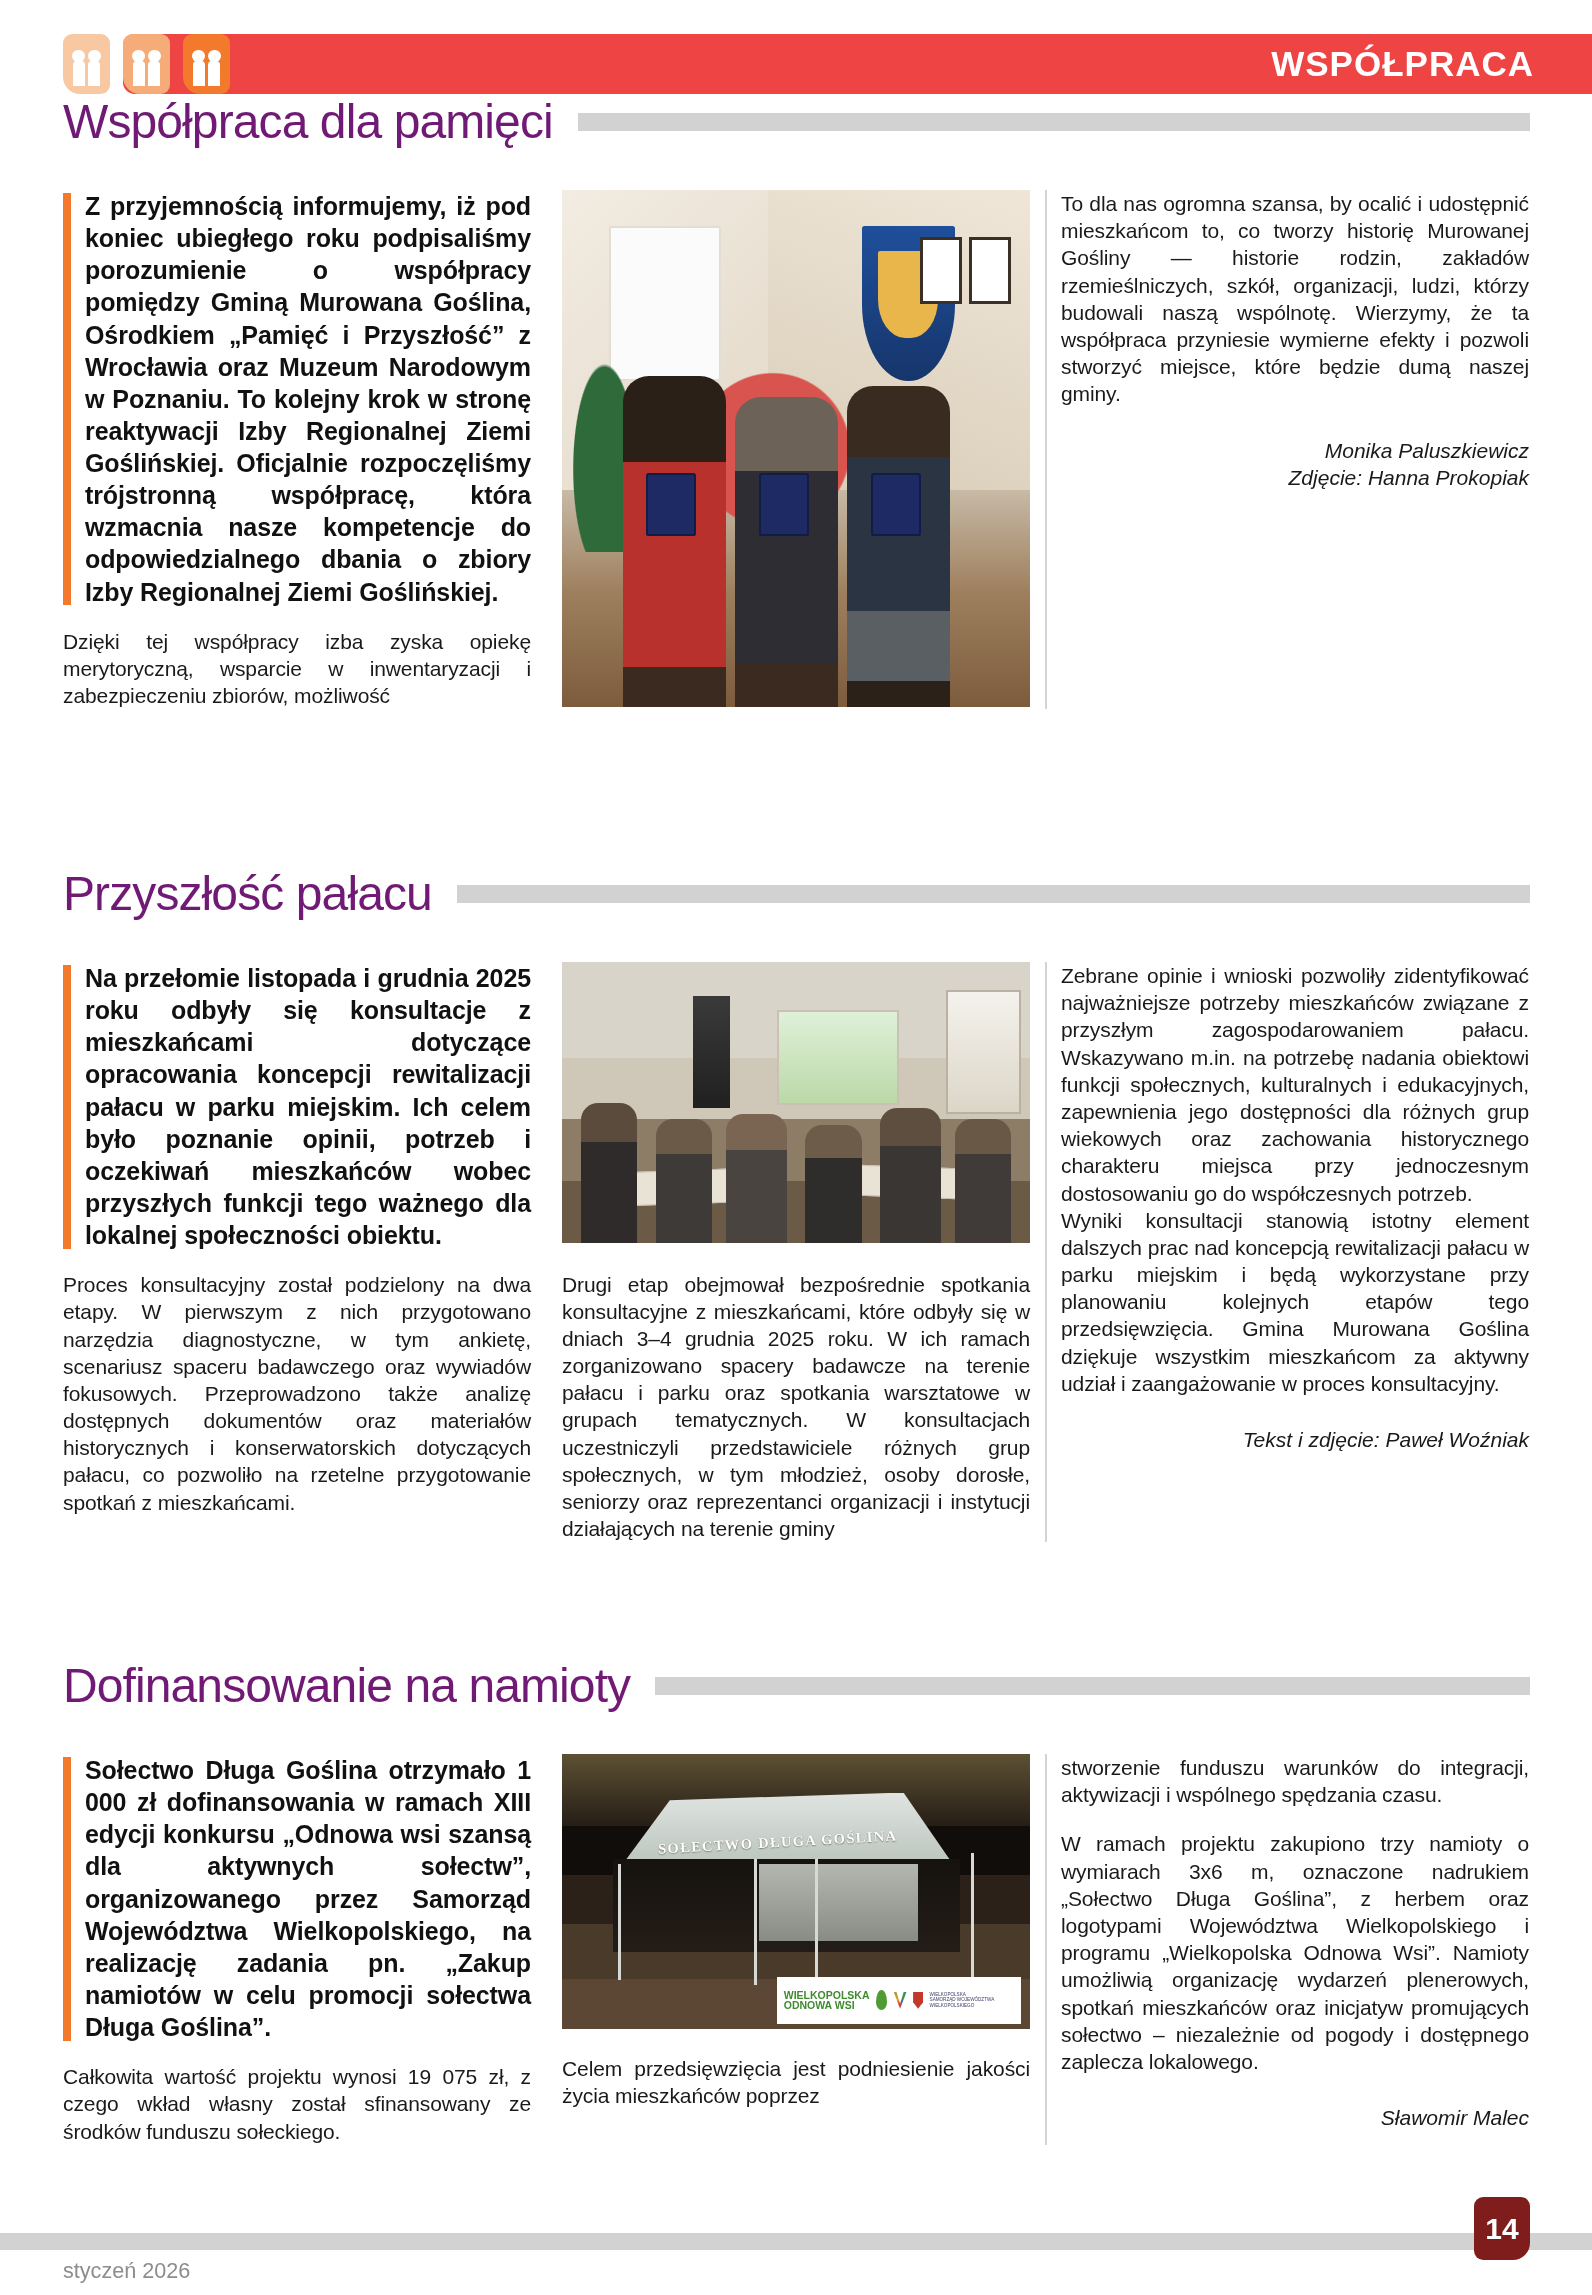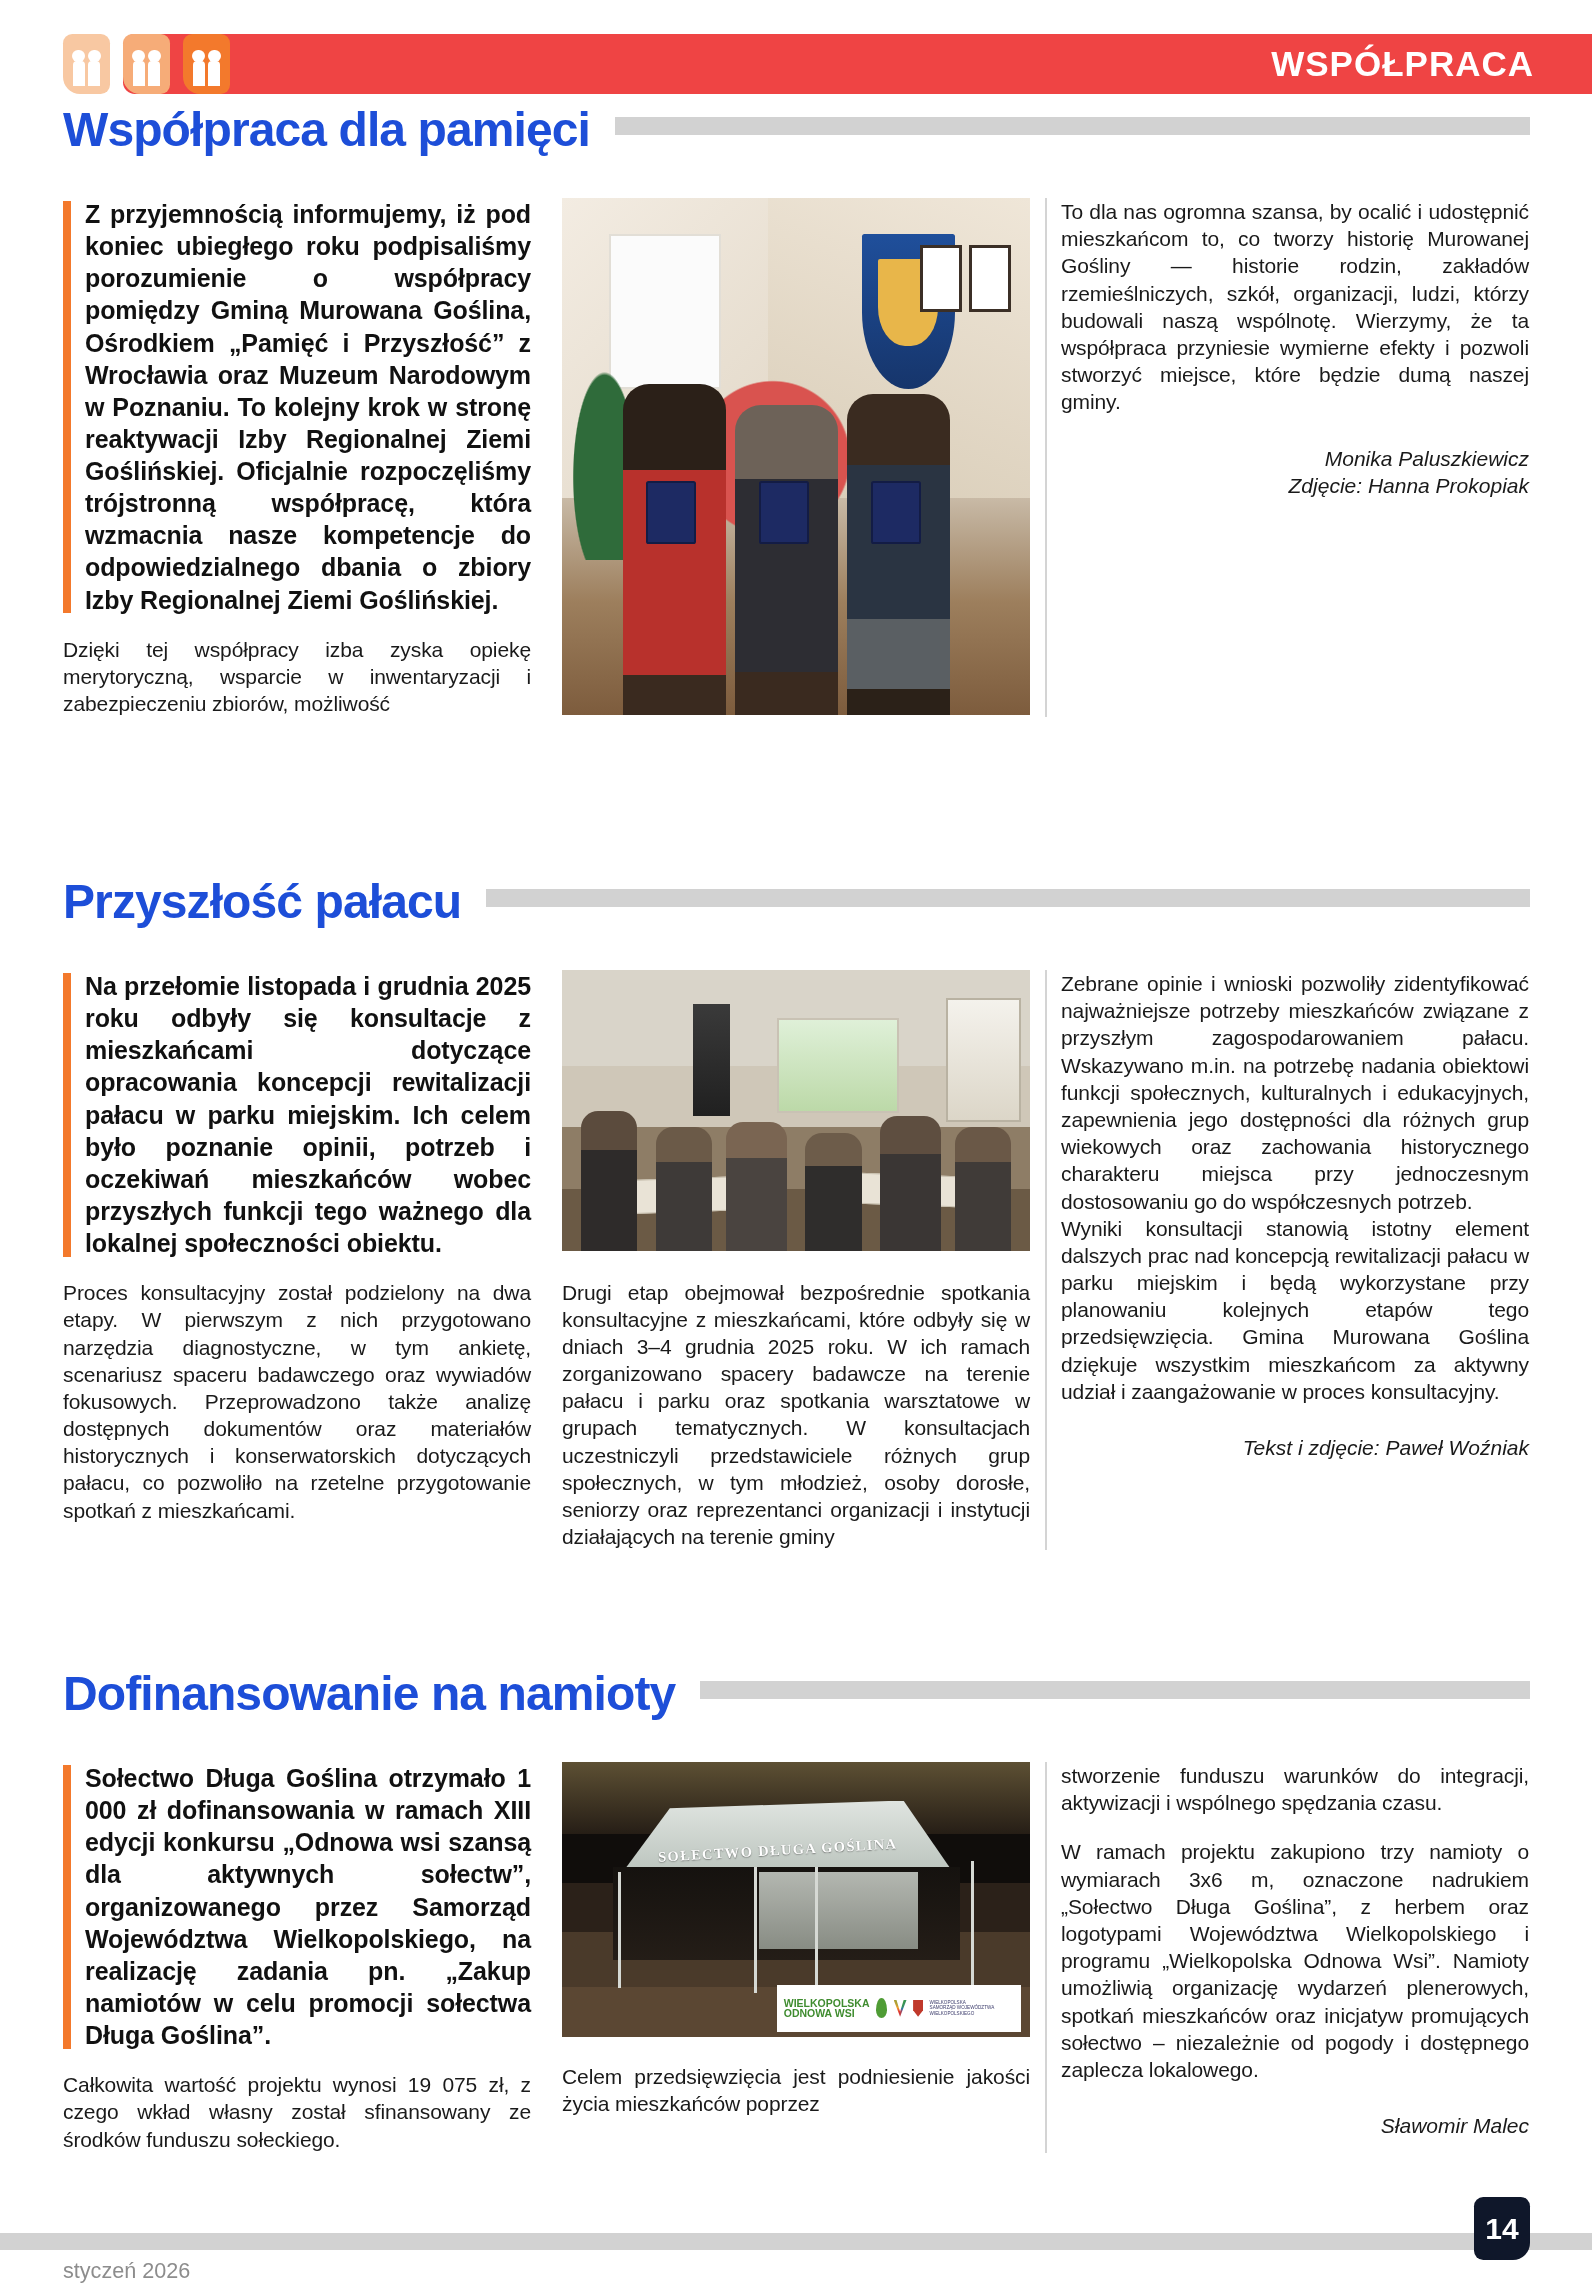--- a/index.html
+++ b/index.html
@@ -36,22 +36,22 @@
     display: flex; align-items: center; justify-content: flex-end;
   }
   .masthead-title {
     color: #ffffff; font-size: 35px; font-weight: 700; letter-spacing: 1px;
     padding-right: 59px; white-space: nowrap;
   }
 
   
   .sec-head { display: flex; align-items: center; gap: 25px; }
   .sec-head h2 {
-    font-size: 48px; font-weight: 700; color: #1d4ed8; letter-spacing: -0.9px;
-    white-space: nowrap; line-height: 1; margin-top: 8px;
+    font-size: 48px; font-weight: 400; color: #701a75; letter-spacing: -0.9px;
+    white-space: nowrap; line-height: 1;
   }
   .sec-rule { flex: 1; height: 18.3px; background: #d2d2d2; }
 
   
   .article { position: absolute; left: 63px; width: 1467px; }
   .cols { display: flex; gap: 0; }
   .col { width: 468px; position: relative; }
   .col + .col { margin-left: 31px; }
   .col.has-divider::before {
     content: ""; position: absolute; left: -15.7px; top: 0; width: 2px; height: 100%;
@@ -179,21 +179,21 @@
   .p3-logo .tiny { font-size:4.6px; color:#3a3a6a; line-height:1.15; }
 
   
   .footer-rule { position: absolute; left: 0; top: 2233px; width: 1593px; height: 17px; background: #d2d2d2; }
   .footer-date {
     position: absolute; left: 63px; top: 2258px;
     font-size: 21.6px; font-weight: 300; color: #8d8d8d;
   }
   .page-tab {
     position: absolute; right: 63px; top: 2197px; width: 56px; height: 63px;
-    background: #0f172a; border-radius: 9.2px 9.2px 17px 9.2px;
+    background: #7f1d1d; border-radius: 9.2px 9.2px 17px 9.2px;
     display: flex; align-items: center; justify-content: center;
   }
   .page-tab span { color: #fff; font-size: 30px; font-weight: 700; }
 </style>
 </head>
 <body>
 
 <div class="page">
 
   <div class="masthead">

